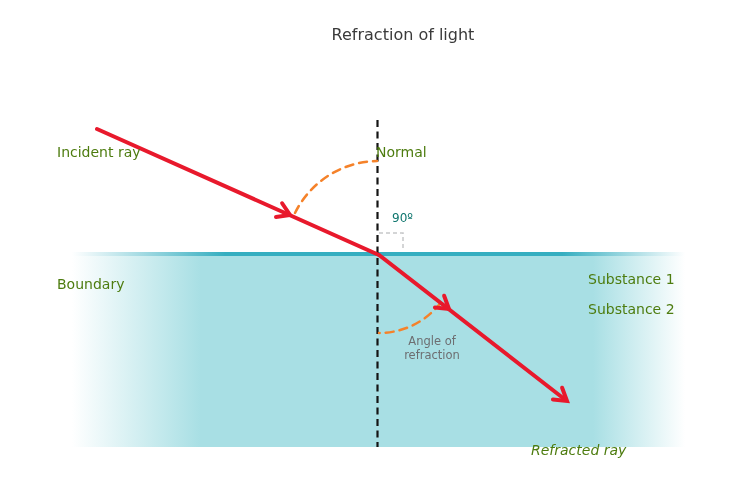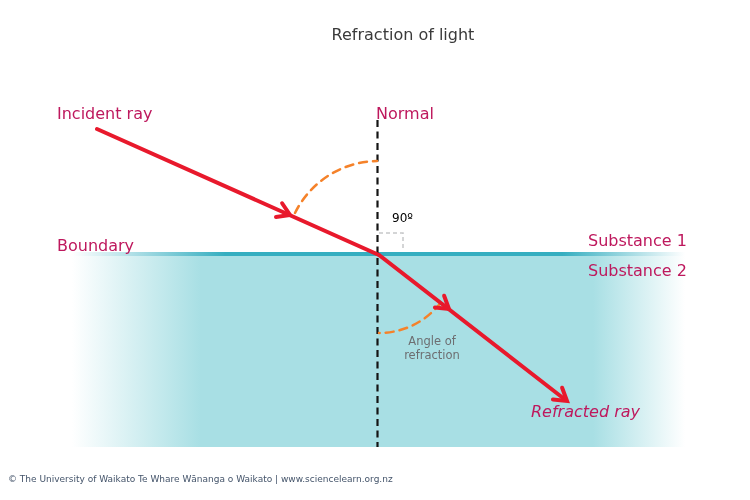--- a/index.html
+++ b/index.html
@@ -1,26 +1,26 @@
 <!DOCTYPE html>
 <html style="--ray-red: #e8192c; --arc-orange: #f5822a; --boundary-teal: #35aec0; --substance-cyan: #a8dfe4; --normal-black: #141414; --marker-gray: #c6c7c9;"><head>
 <meta charset="utf-8">
 <style>
   html,body{margin:0;padding:0;background:#ffffff;}
   .stage{
     position:relative;width:750px;height:500px;background:#fff;overflow:hidden;
     font-family:"DejaVu Sans","Liberation Sans",sans-serif;
   }
   .stage svg{position:absolute;left:0;top:0;}
-  .lbl{position:absolute;color:#be185d;font-size:16px;white-space:nowrap;}
+  .lbl{position:absolute;color:#4d7c0f;font-size:14px;white-space:nowrap;margin-top:40px;}
   .title{position:absolute;left:0;top:25px;width:100%;text-align:center;
          font-size:16px;color:#3a3a3a;padding-left:28px;}
   .angle-lbl{position:absolute;width:70px;text-align:center;font-size:11.5px;
              line-height:14px;color:#6d6e71;white-space:normal;}
-  .deg-lbl{position:absolute;font-size:12px;color:#000000;text-align:center;}
+  .deg-lbl{position:absolute;font-size:12px;color:#0f766e;text-align:center;}
   .footer{position:absolute;left:8px;top:474px;font-size:9px;color:#44546a;}
 </style>
 </head>
 <body>
 
 <div class="stage">
 
   <svg width="750" height="500" viewBox="0 0 750 500">
     <defs>
       <linearGradient id="regionGrad" x1="0" y1="0" x2="1" y2="0">
@@ -75,14 +75,13 @@
   <div class="lbl" style="left:57px;top:236px;">Boundary</div>
 
   <div class="lbl" style="left:588px;top:231px;">Substance 1</div>
 
   <div class="lbl" style="left:588px;top:261px;">Substance 2</div>
 
   <div class="angle-lbl" style="left:397px;top:334px;">Angle of refraction</div>
 
   <div class="lbl" style="left:531px;top:402px;font-style:italic;">Refracted ray</div>
 
-  <div class="footer">© The University of Waikato Te Whare Wānanga o Waikato | www.sciencelearn.org.nz</div>
 </div>
 
 </body></html>

